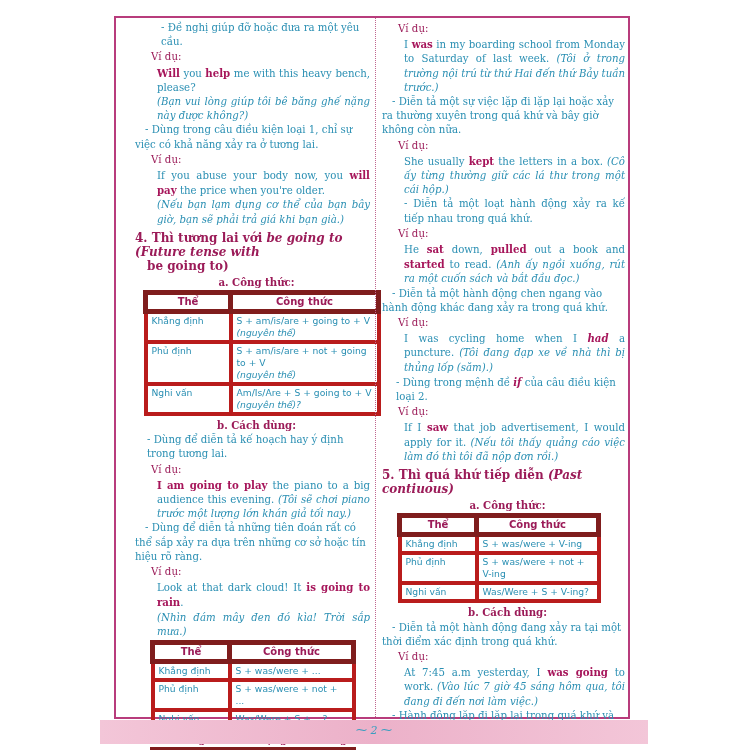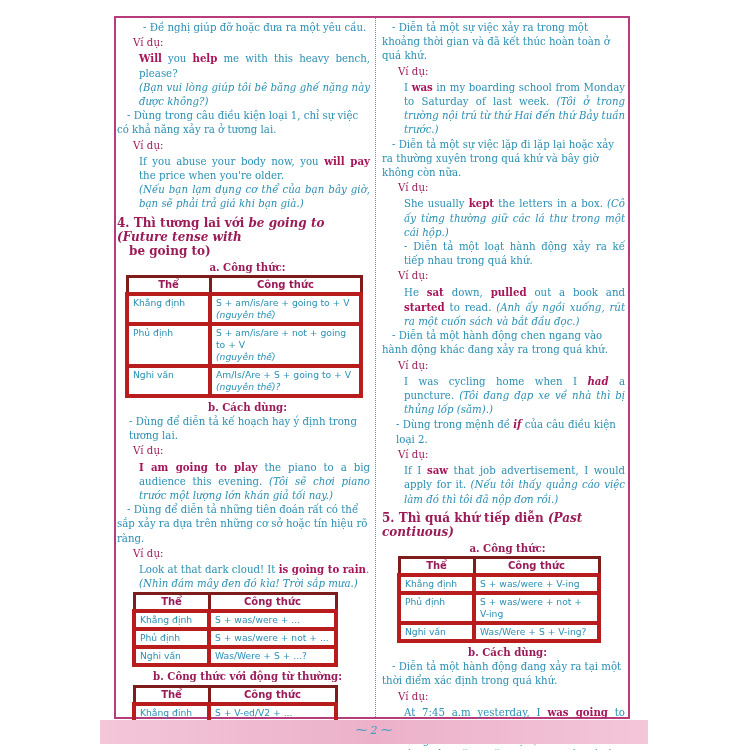--- a/index.html
+++ b/index.html
@@ -8,38 +8,38 @@
     font-family:"DejaVu Serif","Liberation Serif",serif;
   }
   .page-frame {
     position:absolute; left:114px; top:16px; width:516px; height:703px;
     border:2px solid #b83c7c; box-sizing:border-box; background:#fff;
   }
   .col {
     position:absolute; top:0; bottom:0; box-sizing:border-box;
     font-size:10.2px; line-height:14.2px; color:#2a8fb3;
   }
-  .col-left { left:0; width:258px; padding:3px 4px 0 1px; }
+  .col-left { left:0; width:258px; padding:3px 4px 0 19px; }
   .col-right { left:259px; width:253px; padding:3px 3px 0 6px; border-left:1px dotted #c0678f; }
   .p { margin:0; }
   .indent { padding-left:26px; }
   .dash { text-indent:10px; }
   .vidu { color:#9b1b58; font-weight:normal; padding-left:8px; margin:1px 8px; }
   .ex { padding-left:22px; text-align:justify; }
   .kw { color:#a6155a; font-weight:bold; }
   .it { font-style:italic; }
   .h4 { color:#9b1b58; font-weight:bold; font-size:12px; line-height:14px; margin:4px 0 2px 0; }
   .h4 .it { font-style:italic; }
   .sub { color:#9b1b58; font-weight:bold; padding-left:8px; margin:1px 0;text-align:center; }
   table.formula {
     border-collapse:collapse; margin:1px 0 2px 8px;
     font-family:"DejaVu Sans","Liberation Sans",sans-serif; font-size:9.2px; line-height:12px; color:#2a8fb3;
   }
   table.formula th {
-    color:#9b1b58; font-weight:bold; font-size:10px; border:3px solid #7f1d1d; padding:1px 4px;
+    color:#9b1b58; font-weight:bold; font-size:10px; border:5px solid #7f1d1d; padding:1px 4px;
   }
   table.formula td { border:4px solid #b91c1c; padding:1px 4px; vertical-align:top; }
   .footer-band {
     position:absolute; left:100px; top:720px; width:548px; height:24px;
     background:linear-gradient(90deg,#f3c6d8 0%,#ecb1c9 50%,#f3c6d8 100%);
   }
   .page-num {
     position:absolute; left:0; right:0; top:4px; text-align:center;
     color:#3a9ec0; font-size:11px; font-style:italic;
   }
@@ -132,21 +132,20 @@
             <td>Khẳng định</td>
             <td><span>S + V-ed/V2 + ...</span><i></i></td>
           </tr>
 
     </tbody>
       </table>
 
   </div>
 
   <div class="col col-right">
-    <p class="p dash">- Diễn tả một sự việc xảy ra trong một khoảng thời gian và đã kết thúc hoàn toàn ở quá khứ.</p>
     <p class="vidu">Ví dụ:</p>
     <p class="p ex">
       <span>I </span><span class="kw">was</span><span> in my boarding school from Monday to Saturday of last week. </span><span class="it">(Tôi ở trong trường nội trú từ thứ Hai đến thứ Bảy tuần trước.)</span>
     </p>
     <p class="p dash">- Diễn tả một sự việc lặp đi lặp lại hoặc xảy ra thường xuyên trong quá khứ và bây giờ không còn nữa.</p>
     <p class="vidu">Ví dụ:</p>
     <p class="p ex">
       <span>She usually </span><span class="kw">kept</span><span> the letters in a box. </span><span class="it">(Cô ấy từng thường giữ các lá thư trong một cái hộp.)</span>
     </p>
     <p class="p ex">- Diễn tả một loạt hành động xảy ra kế tiếp nhau trong quá khứ.</p>

